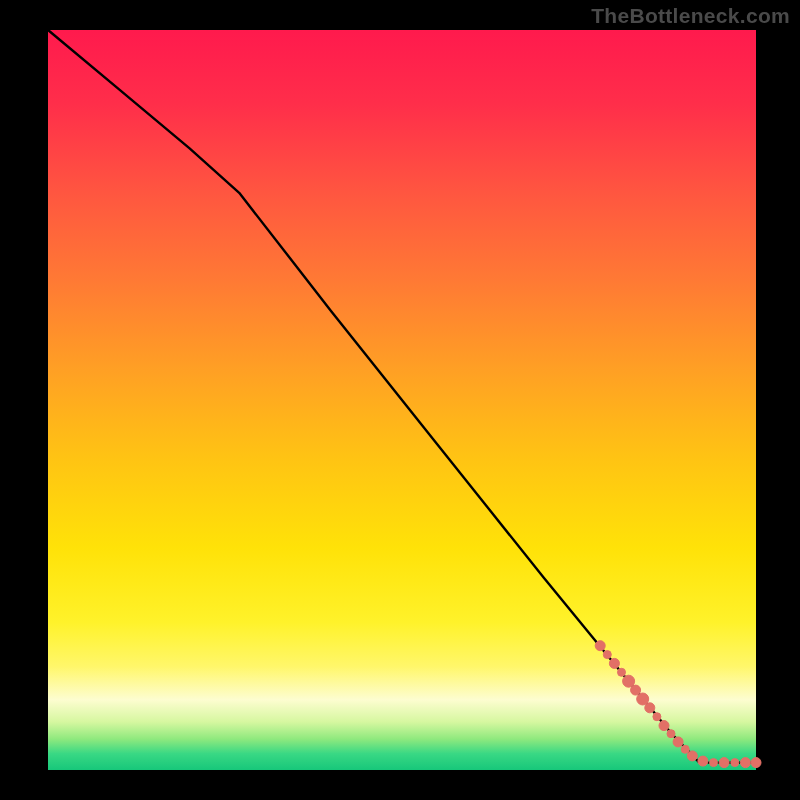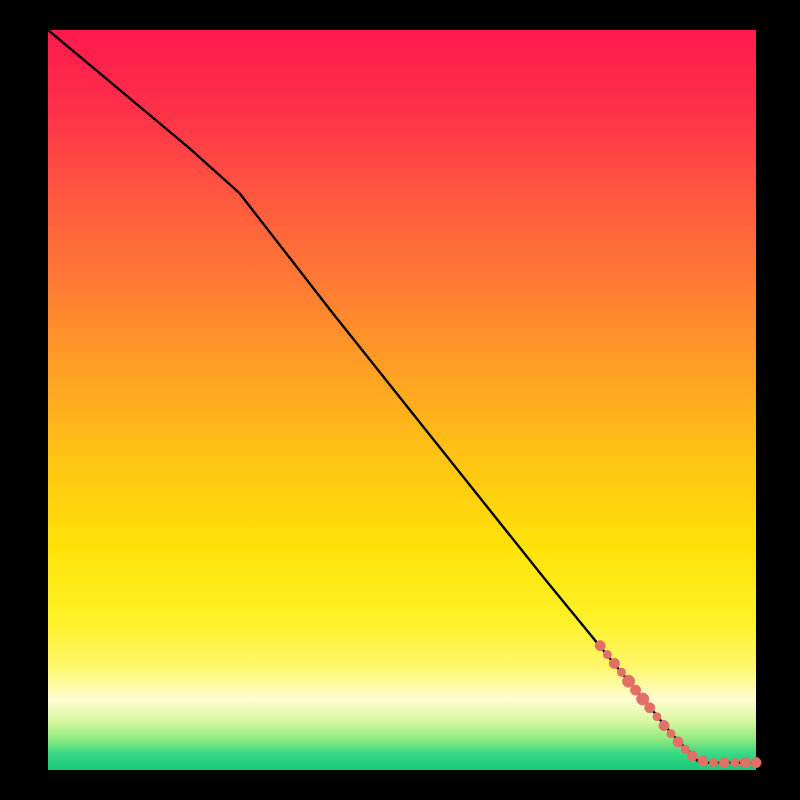--- a/index.html
+++ b/index.html
@@ -80,13 +80,14 @@
         <circle cx="692.3" cy="755.9" r="5"></circle>
         <circle cx="702.9" cy="761.1" r="5"></circle>
         <circle cx="713.5" cy="762.6" r="4"></circle>
         <circle cx="724.1" cy="762.6" r="5"></circle>
         <circle cx="734.8" cy="762.6" r="4"></circle>
         <circle cx="745.4" cy="762.6" r="5"></circle>
         <circle cx="756.0" cy="762.6" r="5"></circle>
       </g>
   </svg>
 
+  <div class="watermark">TheBottleneck.com</div>
 </div>
 
 </body></html>

